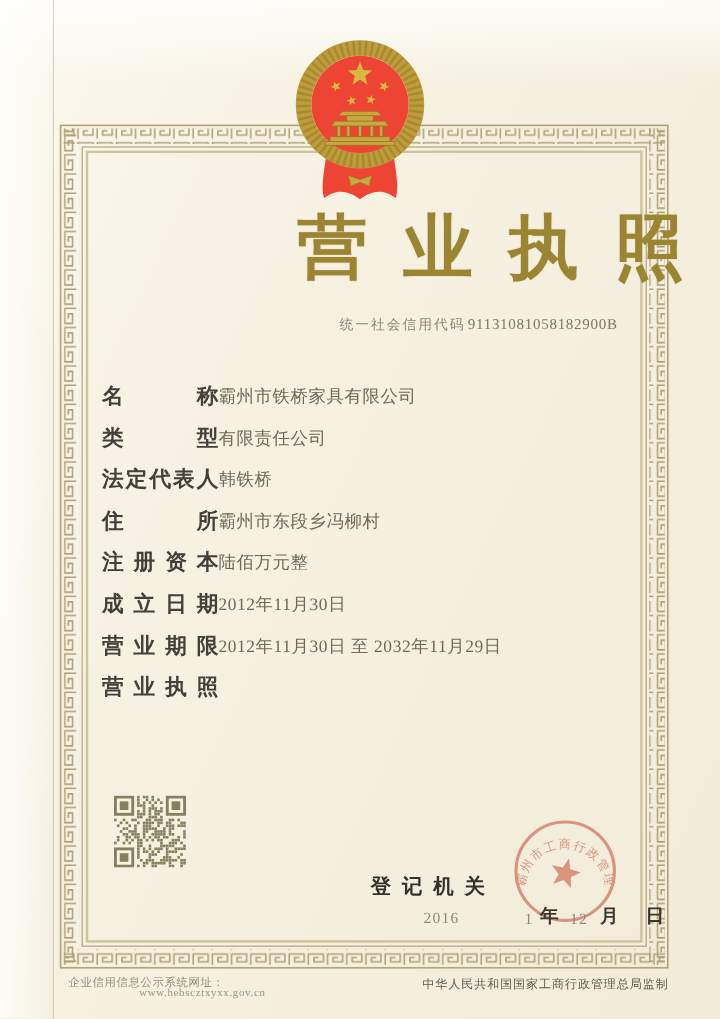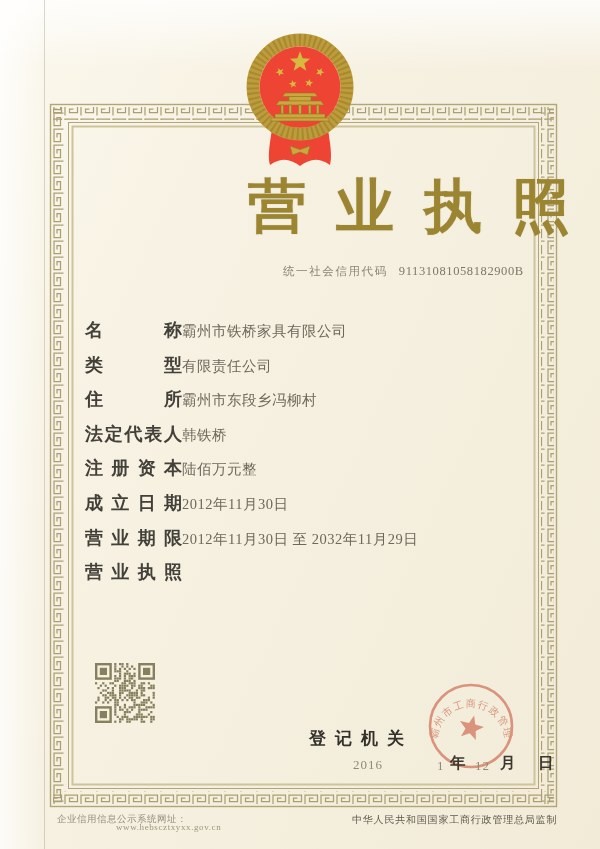--- a/index.html
+++ b/index.html
@@ -16,21 +16,21 @@
   .frame-svg{position:absolute;left:0;top:0;}
 
   .emblem{position:absolute;left:238px;top:27px;}
 
   .title{position:absolute;left:0;top:168px;width:600px;text-align:right;
     font-size:58px;font-weight:bold;color:#9c8531;letter-spacing:30px;text-indent:30px;
     text-shadow:0 0 1px rgba(110,92,30,.4);}
 
   .credit-line{position:absolute;left:283px;top:261px;white-space:nowrap;}
   .credit-label{font-size:11.5px;letter-spacing:1.6px;color:#8b8577;}
-  .credit-code{font-size:12.5px;letter-spacing:.6px;color:#7e7869;margin-left:11px;}
+  .credit-code{font-size:12.5px;letter-spacing:.6px;color:#7e7869;margin-left:2px;}
 
   .fields{position:absolute;left:85px;top:319px;width:440px;}
   .frow{display:flex;align-items:flex-start;height:34.6px;}
   .frow.scope{height:auto;}
   .flabel{width:97px;text-align:justify;text-align-last:justify;font-size:18px;line-height:22px;
     font-weight:600;color:#43403a;flex:none;}
   .fvalue{font-size:14.5px;line-height:21px;color:#6e685a;padding-top:2px;
     letter-spacing:.5px;white-space:nowrap;}
   .fvalue.scope-text{white-space:normal;width:274px;font-size:11.5px;line-height:14.6px;
     text-align:justify;letter-spacing:.2px;padding-top:3px;}
@@ -131,26 +131,26 @@
   <div class="fields">
     <div class="frow">
       <div class="flabel">名称</div>
       <div class="fvalue">霸州市铁桥家具有限公司</div>
     </div>
     <div class="frow">
       <div class="flabel">类型</div>
       <div class="fvalue">有限责任公司</div>
     </div>
     <div class="frow">
+      <div class="flabel">法定代表人</div>
+      <div class="fvalue">韩铁桥</div>
+    </div>
+    <div class="frow">
       <div class="flabel">住所</div>
       <div class="fvalue">霸州市东段乡冯柳村</div>
-    </div>
-    <div class="frow">
-      <div class="flabel">法定代表人</div>
-      <div class="fvalue">韩铁桥</div>
     </div>
     <div class="frow">
       <div class="flabel">注册资本</div>
       <div class="fvalue">陆佰万元整</div>
     </div>
     <div class="frow">
       <div class="flabel">成立日期</div>
       <div class="fvalue">2012年11月30日</div>
     </div>
     <div class="frow">

